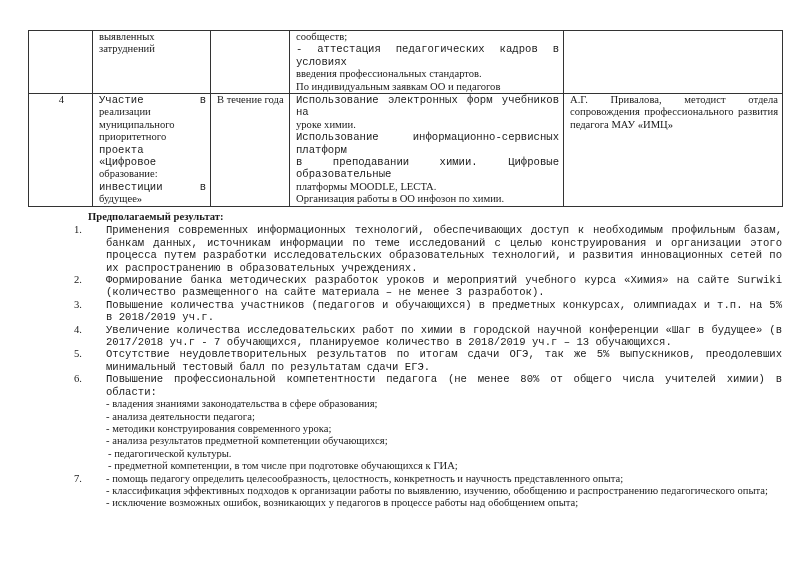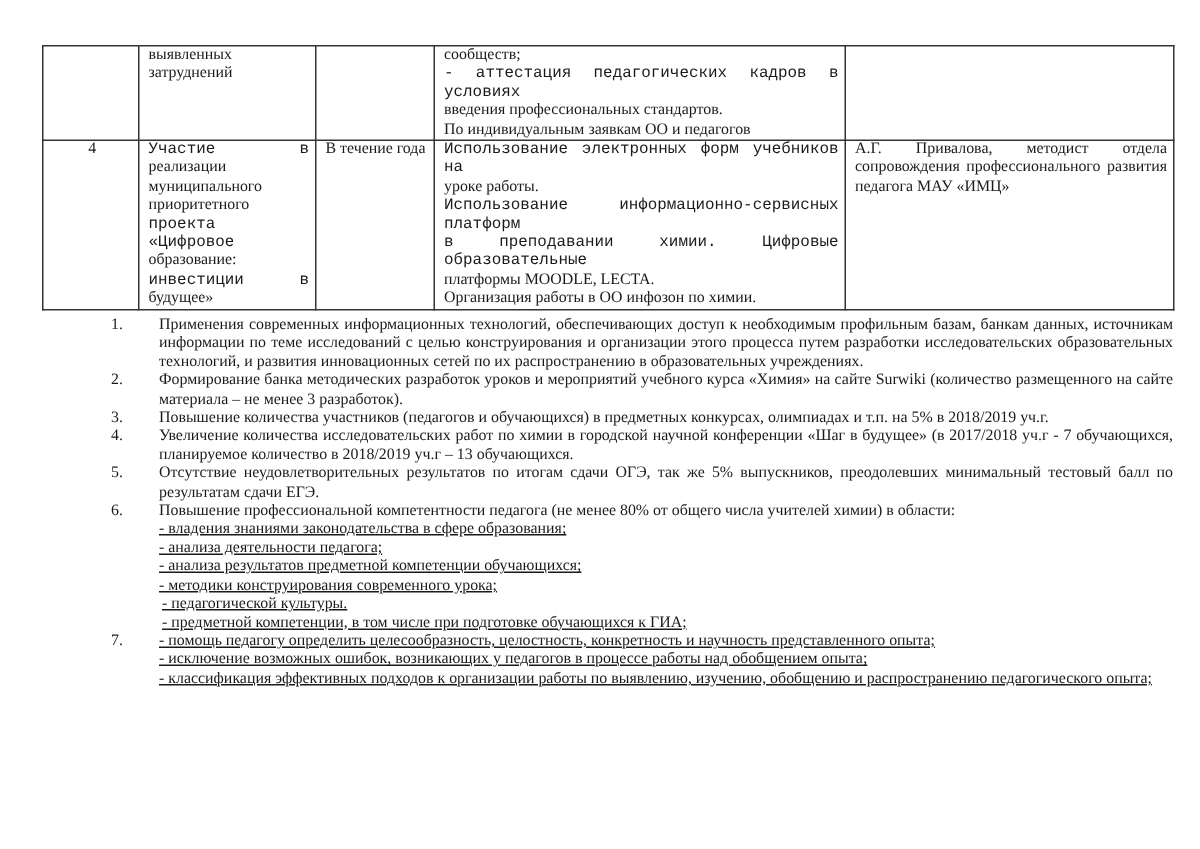--- a/index.html
+++ b/index.html
@@ -25,23 +25,23 @@
   .r2 td { height: 106px; }
   .line { display: block; }
   .just { text-align: justify; text-align-last: justify; font-family: Liberation Mono, monospace; }
   .center { }
   .results {
     position: absolute; left: 88px; top: 211px; width: 694px;
   }
   .results-title { font-weight: bold; margin-bottom: 1px; }
   .item { position: relative; padding-left: 18px; text-align: justify; }
   .item .num { position: absolute; left: -14px; top: 0; width: 20px; }
-  .sub { display: block; padding-left: 0; text-decoration: underline; }
+  .sub { display: block; padding-left: 0; }
   .sub.i1 { padding-left: 2px; }
-  .item p { margin: 0; }
+  .item p { margin: 0; font-family: Liberation Mono, monospace; }
 </style>
 </head>
 <body>
 
 <table class="tbl">
   <tbody>
       <tr class="r1">
     <td class="c1"></td>
     <td class="c2">
       <span class="line">выявленных</span>
@@ -64,32 +64,33 @@
       <span class="line">муниципального</span>
       <span class="line">приоритетного</span>
       <span class="line just">проекта «Цифровое</span>
       <span class="line">образование:</span>
       <span class="line just">инвестиции в</span>
       <span class="line">будущее»</span>
     </td>
     <td class="c3">В течение года</td>
     <td class="c4">
       <span class="line just">Использование электронных форм учебников на</span>
-      <span class="line">уроке работы.</span>
+      <span class="line">уроке химии.</span>
       <span class="line just">Использование информационно-сервисных платформ</span>
       <span class="line just">в преподавании химии. Цифровые образовательные</span>
       <span class="line">платформы MOODLE, LECTA.</span>
       <span class="line">Организация работы в ОО инфозон по химии.</span>
     </td>
     <td class="c5">А.Г. Привалова, методист отдела сопровождения профессионального развития педагога МАУ «ИМЦ»</td>
   </tr>
 </tbody>
   </table>
 
 <div class="results">
+  <div class="results-title">Предполагаемый результат:</div>
 
   <div class="item">
     <span class="num">1.</span>
     <p>Применения современных информационных технологий, обеспечивающих доступ к необходимым профильным базам, банкам данных, источникам информации по теме исследований с целью конструирования и организации этого процесса путем разработки исследовательских образовательных технологий, и развития инновационных сетей по их распространению в образовательных учреждениях.</p>
   </div>
   <div class="item">
     <span class="num">2.</span>
     <p>Формирование банка методических разработок уроков и мероприятий учебного курса «Химия» на сайте Surwiki (количество размещенного на сайте материала – не менее 3 разработок).</p>
   </div>
   <div class="item">
@@ -102,24 +103,24 @@
   </div>
   <div class="item">
     <span class="num">5.</span>
     <p>Отсутствие неудовлетворительных результатов по итогам сдачи ОГЭ, так же 5% выпускников, преодолевших минимальный тестовый балл по результатам сдачи ЕГЭ.</p>
   </div>
   <div class="item">
     <span class="num">6.</span>
     <p>Повышение профессиональной компетентности педагога (не менее 80% от общего числа учителей химии) в области:</p>
     <span class="sub">- владения знаниями законодательства в сфере образования;</span>
     <span class="sub">- анализа деятельности педагога;</span>
+    <span class="sub">- методики конструирования современного урока;</span>
     <span class="sub">- анализа результатов предметной компетенции обучающихся;</span>
-    <span class="sub">- методики конструирования современного урока;</span>
     <span class="sub i1"> - педагогической культуры.</span>
     <span class="sub i1"> - предметной компетенции, в том числе при подготовке обучающихся к ГИА;</span>
   </div>
   <div class="item">
     <span class="num">7.</span>
     <span class="sub">- помощь педагогу определить целесообразность, целостность, конкретность и научность представленного опыта;</span>
+    <span class="sub" style="text-align: justify;">- классификация эффективных подходов к организации работы по выявлению, изучению, обобщению и распространению педагогического опыта;</span>
     <span class="sub">- исключение возможных ошибок, возникающих у педагогов в процессе работы над обобщением опыта;</span>
-    <span class="sub" style="text-align: justify;">- классификация эффективных подходов к организации работы по выявлению, изучению, обобщению и распространению педагогического опыта;</span>
   </div>
 </div>
 
 </body></html>

